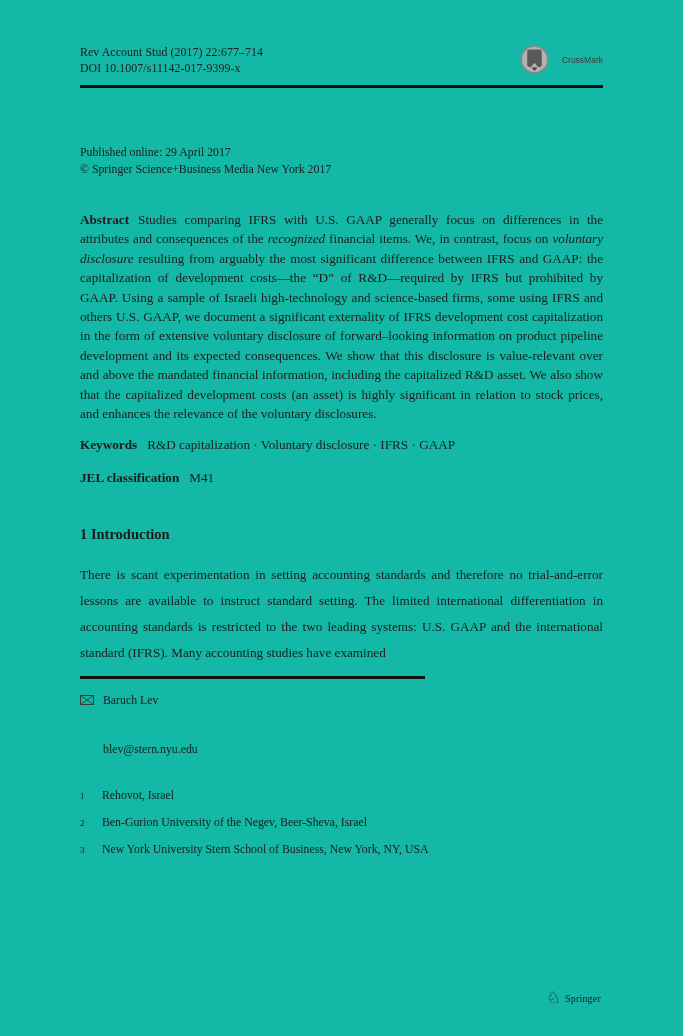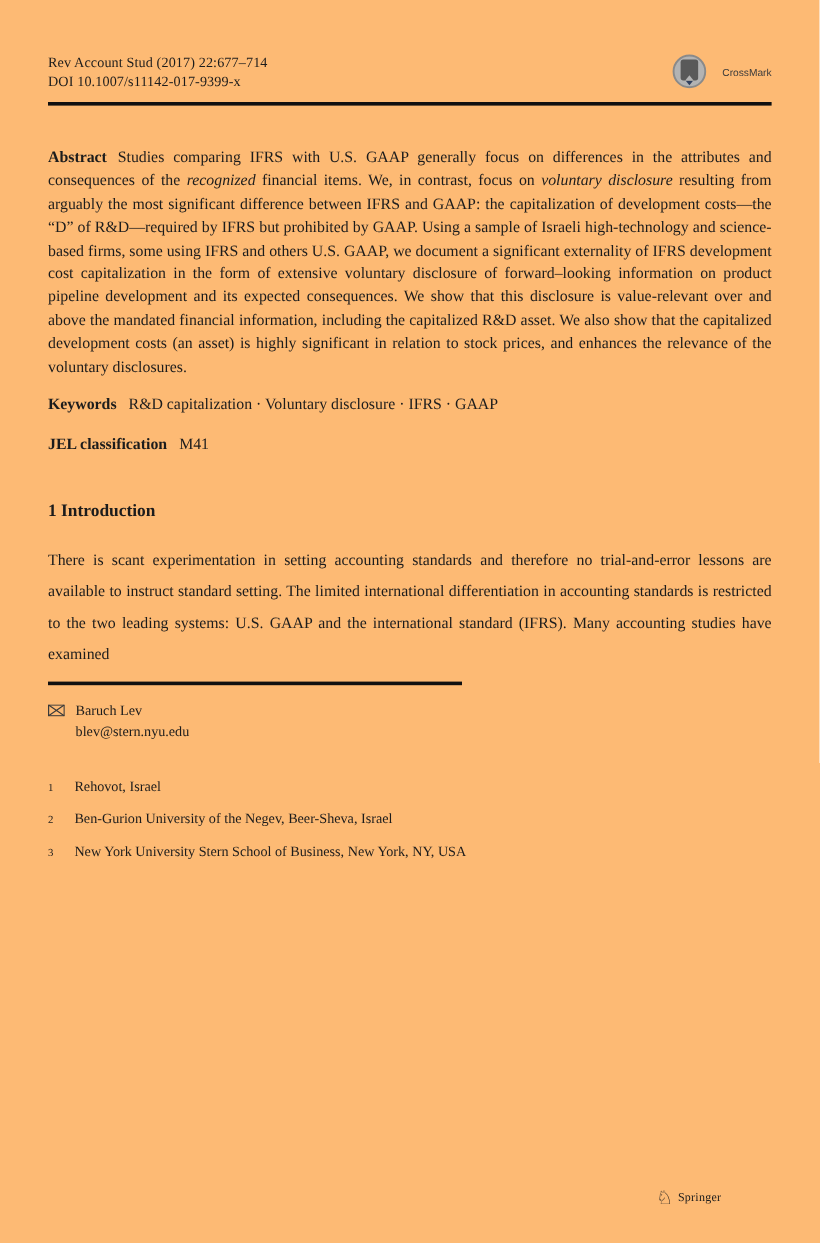--- a/index.html
+++ b/index.html
@@ -1,19 +1,19 @@
 <!DOCTYPE html>
 <html><head>
 <meta charset="utf-8">
 <style>
   html,body{margin:0;padding:0;background:#ffffff;}
   .page{
-    width:683px;height:1036px;position:relative;background:#fdba74;
+    width:683px;height:1036px;position:relative;background:#14b8a6;
     color:#1c1c1c;font-family:"Liberation Serif",serif;
-    padding:0 40px;box-sizing:border-box;overflow:hidden;
+    padding:0 80px;box-sizing:border-box;overflow:hidden;
   }
   
   .hdr{display:flex;justify-content:space-between;align-items:flex-start;padding-top:44px;}
   .hdr-left{font-size:11.8px;line-height:16px;letter-spacing:.1px;}
   .crossmark{display:flex;align-items:center;gap:13px;margin-top:1px;cursor:pointer;}
   .cm-label{font-size:8.5px;color:#3c3c3c;font-family:"Liberation Sans",sans-serif;}
   .rule{height:3px;background:#101010;margin-top:9px;}
   
   .title{margin:49px 0 0;font-size:19.5px;line-height:26.5px;font-weight:bold;letter-spacing:.1px;}
   .authors{margin-top:21px;font-size:13.5px;font-weight:bold;}
@@ -28,21 +28,21 @@
   .kv{margin-top:14px;font-size:13.2px;}
   .kv .lead-label{padding-right:10px;}
   .jel{margin-top:17px;}
   .sec-head{margin:40px 0 0;font-size:14.5px;font-weight:bold;}
   .body-par{margin:19px 0 0;font-size:13.2px;line-height:26px;text-align:justify;}
   
   .fn-rule{margin-top:10px;width:345px;height:2.5px;background:#101010;}
   .fn{font-size:11.8px;line-height:17px;}
   .corr{margin-top:13px;}
   .corr-row{display:flex;align-items:center;gap:9px;}
-  .corr-email{margin-left:23px;}
+  .corr-email{margin-left:23px;margin-top:32px;}
   .affils{margin-top:29px;}
   .affil{display:flex;margin-top:9px;}
   .affil-sup{width:22px;font-size:9px;flex:0 0 auto;padding-top:1px;}
   
   .springer{position:absolute;right:82px;bottom:30px;display:flex;align-items:center;gap:4px;}
   .sp-knight{font-family:"DejaVu Sans",sans-serif;font-size:16px;line-height:16px;}
   .sp-word{font-size:10px;letter-spacing:.2px;text-align:right;}
   a.plain{color:inherit;text-decoration:none;}
 </style>
 </head>
@@ -63,20 +63,24 @@
         <path d="M11.6 22.6 L17.4 22.6 L14.5 26 Z" fill="#31415f"></path>
       </svg>
       <span class="cm-label">CrossMark</span>
     </div>
   </div>
 
   <div class="rule"></div>
 
 
 
+  <div class="pub">
+    <div>Published online: 29 April 2017</div>
+    <div>© Springer Science+Business Media New York 2017</div>
+  </div>
 
   <p class="abstract"><span class="lead-label">Abstract</span><span>Studies comparing IFRS with U.S. GAAP generally focus on differences in the attributes and consequences of the </span><span class="it">recognized</span><span> financial items. We, in contrast, focus on </span><span class="it">voluntary disclosure</span><span> resulting from arguably the most significant difference between IFRS and GAAP: the capitalization of development costs—the “D” of R&amp;D—required by IFRS but prohibited by GAAP. Using a sample of Israeli high-technology and science-based firms, some using IFRS and others U.S. GAAP, we document a significant externality of IFRS development cost capitalization in the form of extensive voluntary disclosure of forward–looking information on product pipeline development and its expected consequences. We show that this disclosure is value-relevant over and above the mandated financial information, including the capitalized R&amp;D asset. We also show that the capitalized development costs (an asset) is highly significant in relation to stock prices, and enhances the relevance of the voluntary disclosures.</span></p>
 
   <div class="kv">
     <span class="lead-label">Keywords</span><span>R&amp;D capitalization · Voluntary disclosure · IFRS · GAAP</span>
   </div>
 
   <div class="kv jel">
     <span class="lead-label">JEL classification</span><span>M41</span>
   </div>

